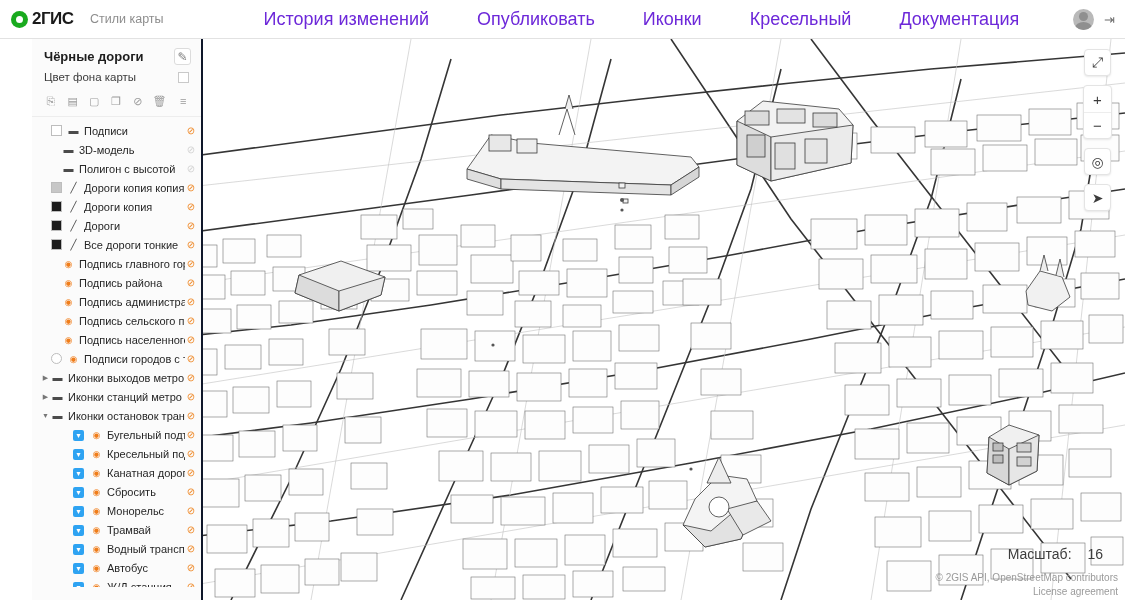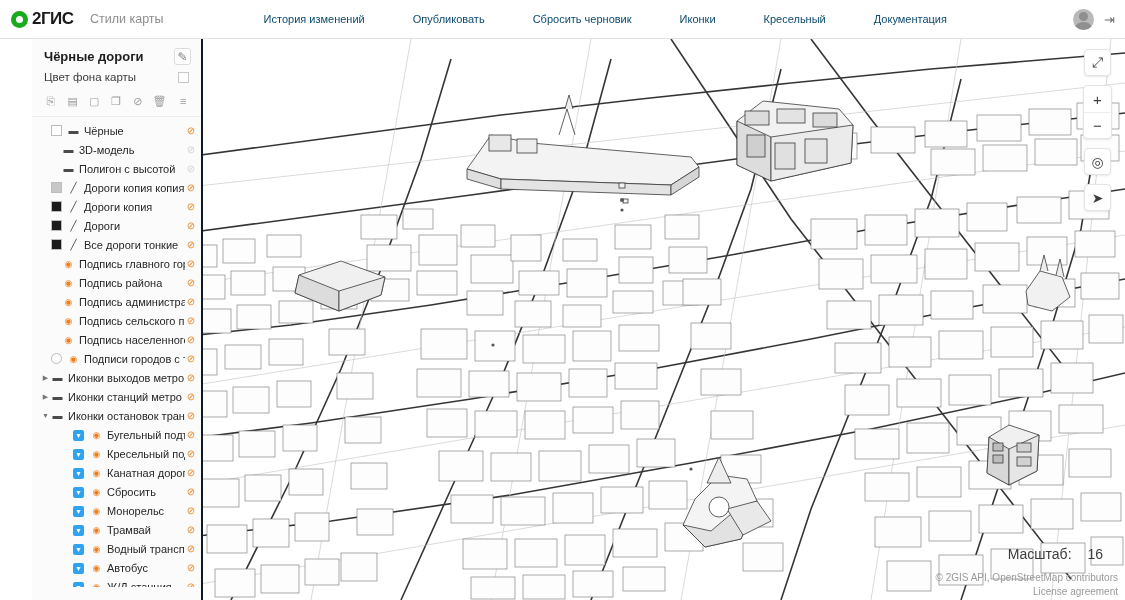--- a/index.html
+++ b/index.html
@@ -65,22 +65,22 @@
     color: #8d8d8d;
     margin-left: 6px;
   }
   .topnav {
     display: flex;
     align-items: center;
     margin-left: 76px;
     gap: 0px;
   }
   .topnav-item {
-    font-size: 11px;
-    color: #0c4a6e;
+    font-size: 18px;
+    color: #6d28d9;
     padding: 6px 24px;
     cursor: pointer;
     white-space: nowrap;
   }
   .topbar-right {
     position: absolute;
     right: 10px;
     top: 0;
     height: 39px;
     display: flex;
@@ -322,21 +322,20 @@
 
   <div class="topbar">
     <div class="logo-wrap">
       <div class="logo-mark"></div>
       <div class="logo-text">2ГИС</div>
     </div>
     <div class="topbar-subtitle">Стили карты</div>
     <div class="topnav">
       <div class="topnav-item">История изменений</div>
       <div class="topnav-item">Опубликовать</div>
-      <div class="topnav-item">Сбросить черновик</div>
       <div class="topnav-item">Иконки</div>
       <div class="topnav-item">Кресельный</div>
       <div class="topnav-item">Документация</div>
     </div>
     <div class="topbar-right">
       <div class="avatar"></div>
       <div class="logout-icon">⇥</div>
     </div>
   </div>
 
@@ -358,21 +357,21 @@
       <div class="tool-btn">🗑</div>
       <div class="tool-spacer"></div>
       <div class="tool-btn">≡</div>
     </div>
     <div class="layer-list" id="layer-list">
         <div class="layer-row">
           <span class="lr-indent" style="width: 0px;"></span>
           <span class="lr-arrow"></span>
           <span class="lr-swatch" style="background: rgb(255, 255, 255);"></span>
           <span class="lr-icon">▬</span>
-          <span class="lr-label">Чёрные</span>
+          <span class="lr-label">Подписи</span>
           <span class="lr-eye">⊘</span>
         </div>
         <div class="layer-row">
           <span class="lr-indent" style="width: 11px;"></span>
           <span class="lr-arrow"></span>
           <span class="lr-icon">▬</span>
           <span class="lr-label">3D-модель</span>
           <span class="lr-eye muted">⊘</span>
         </div>
         <div class="layer-row">

